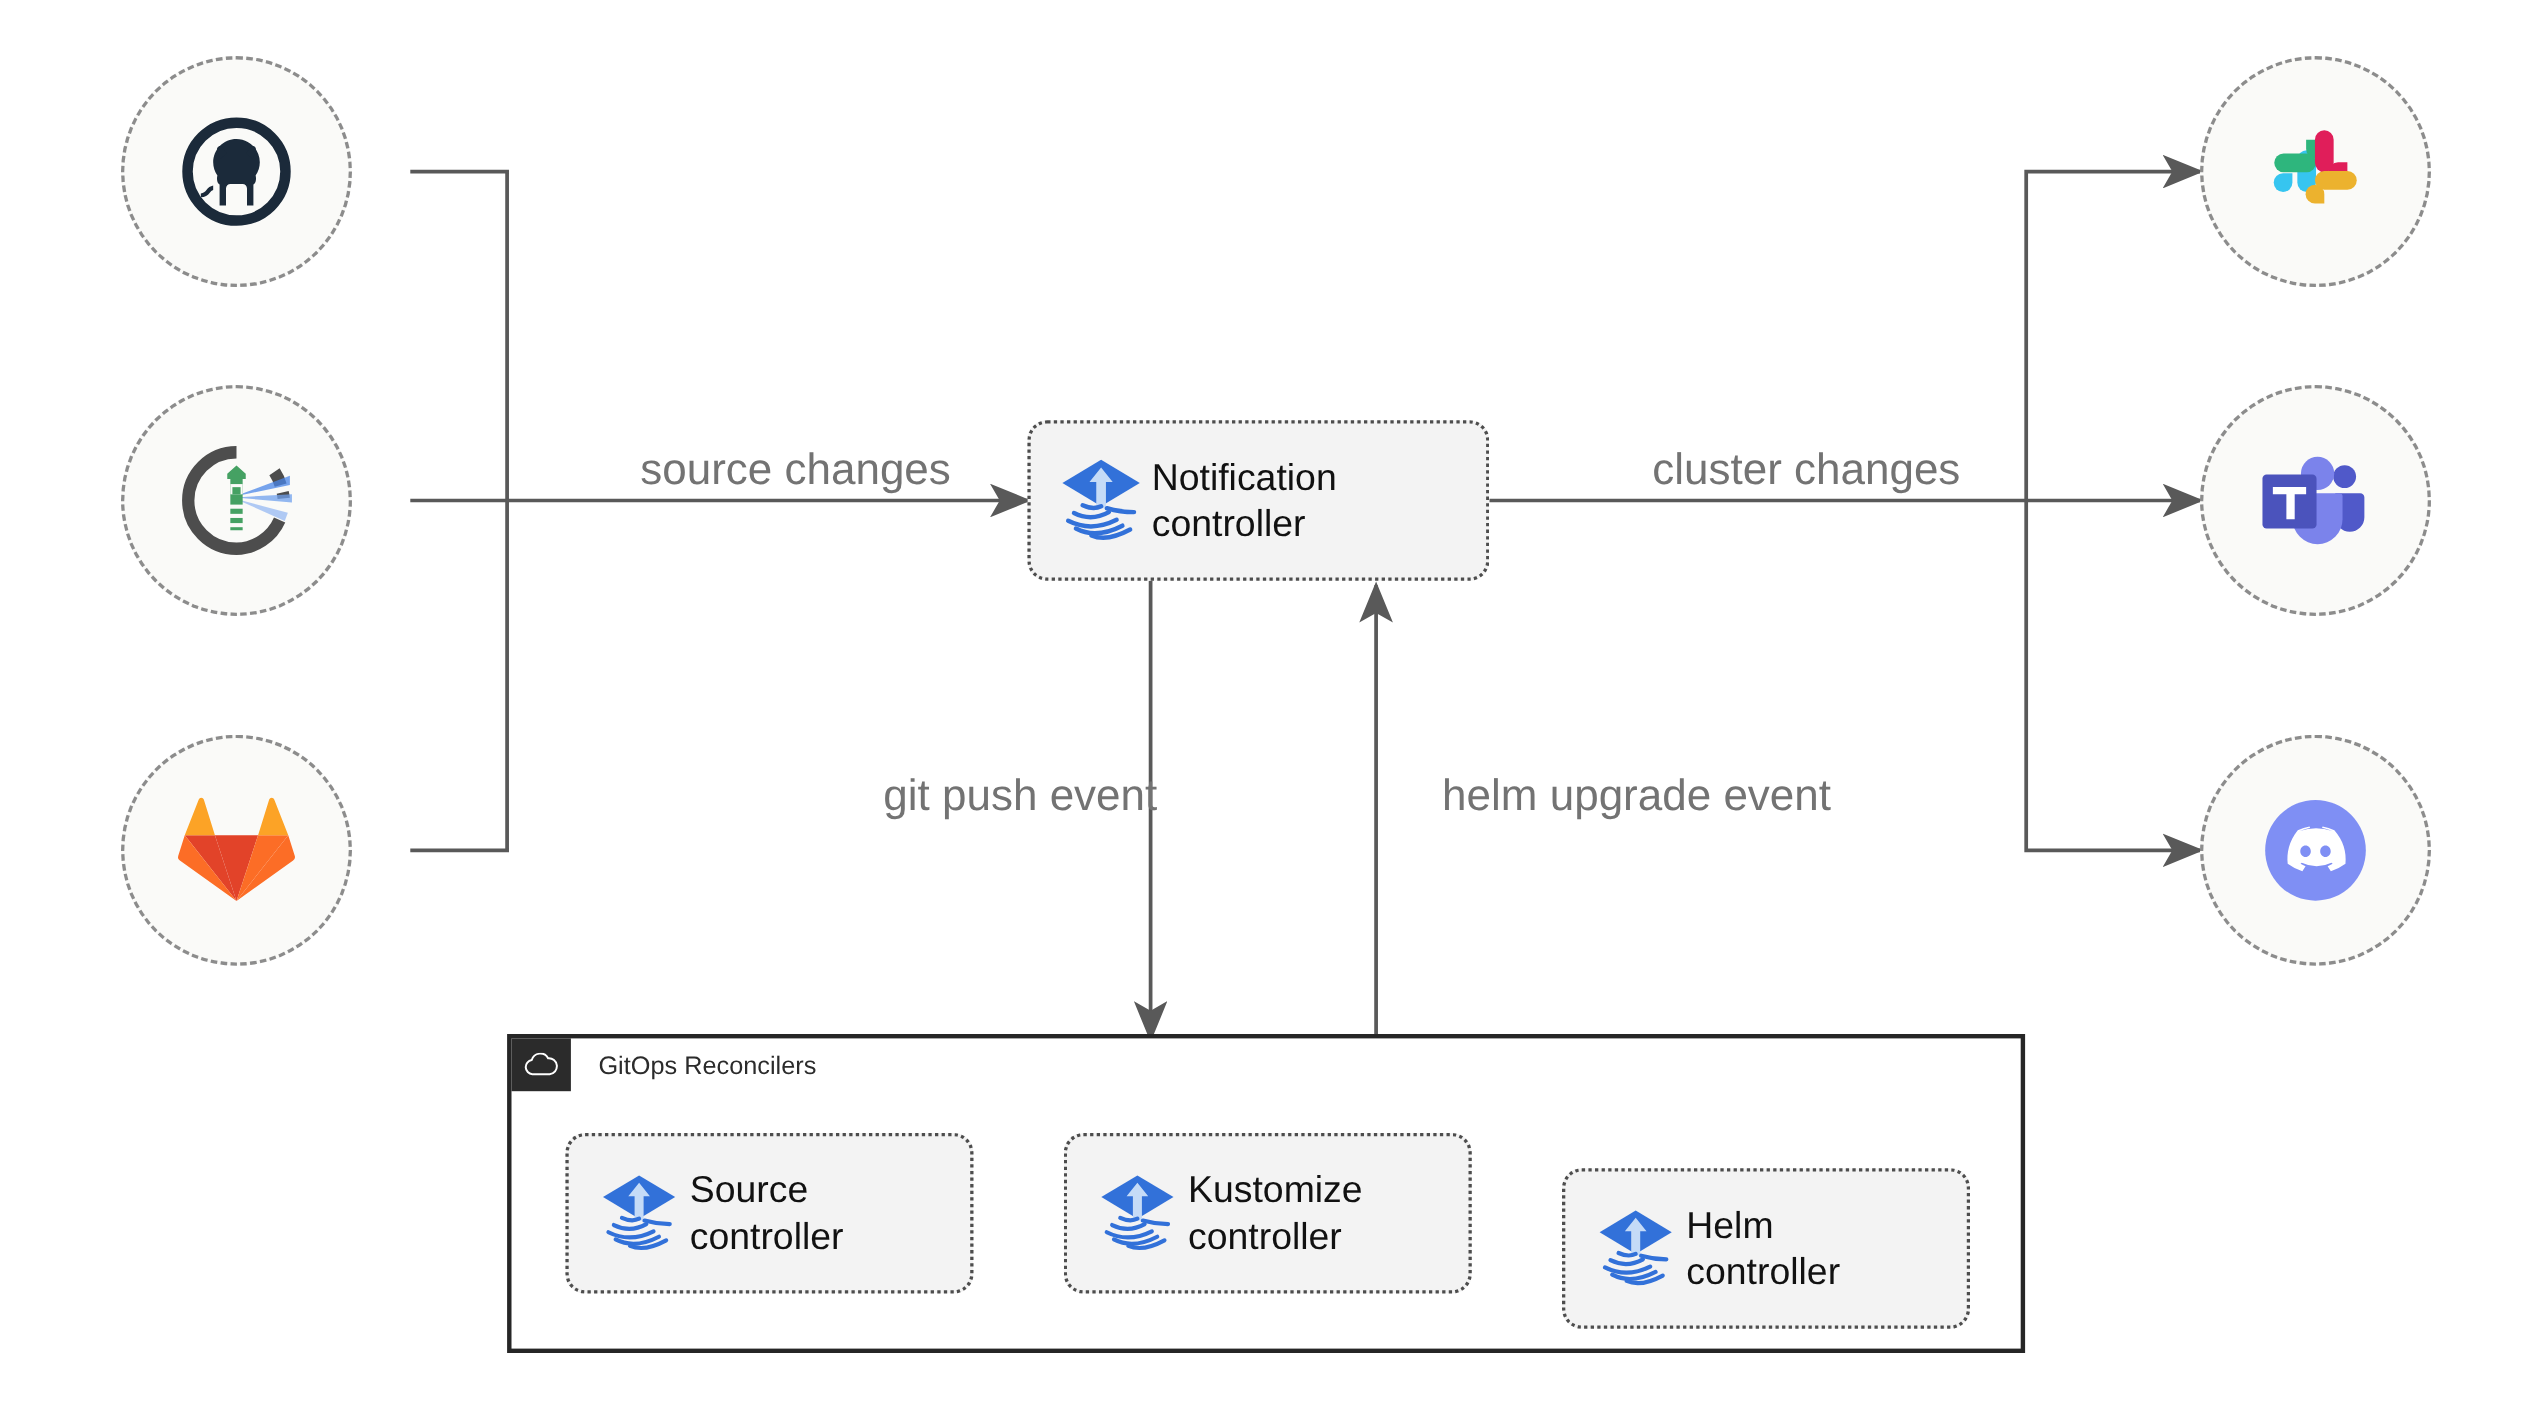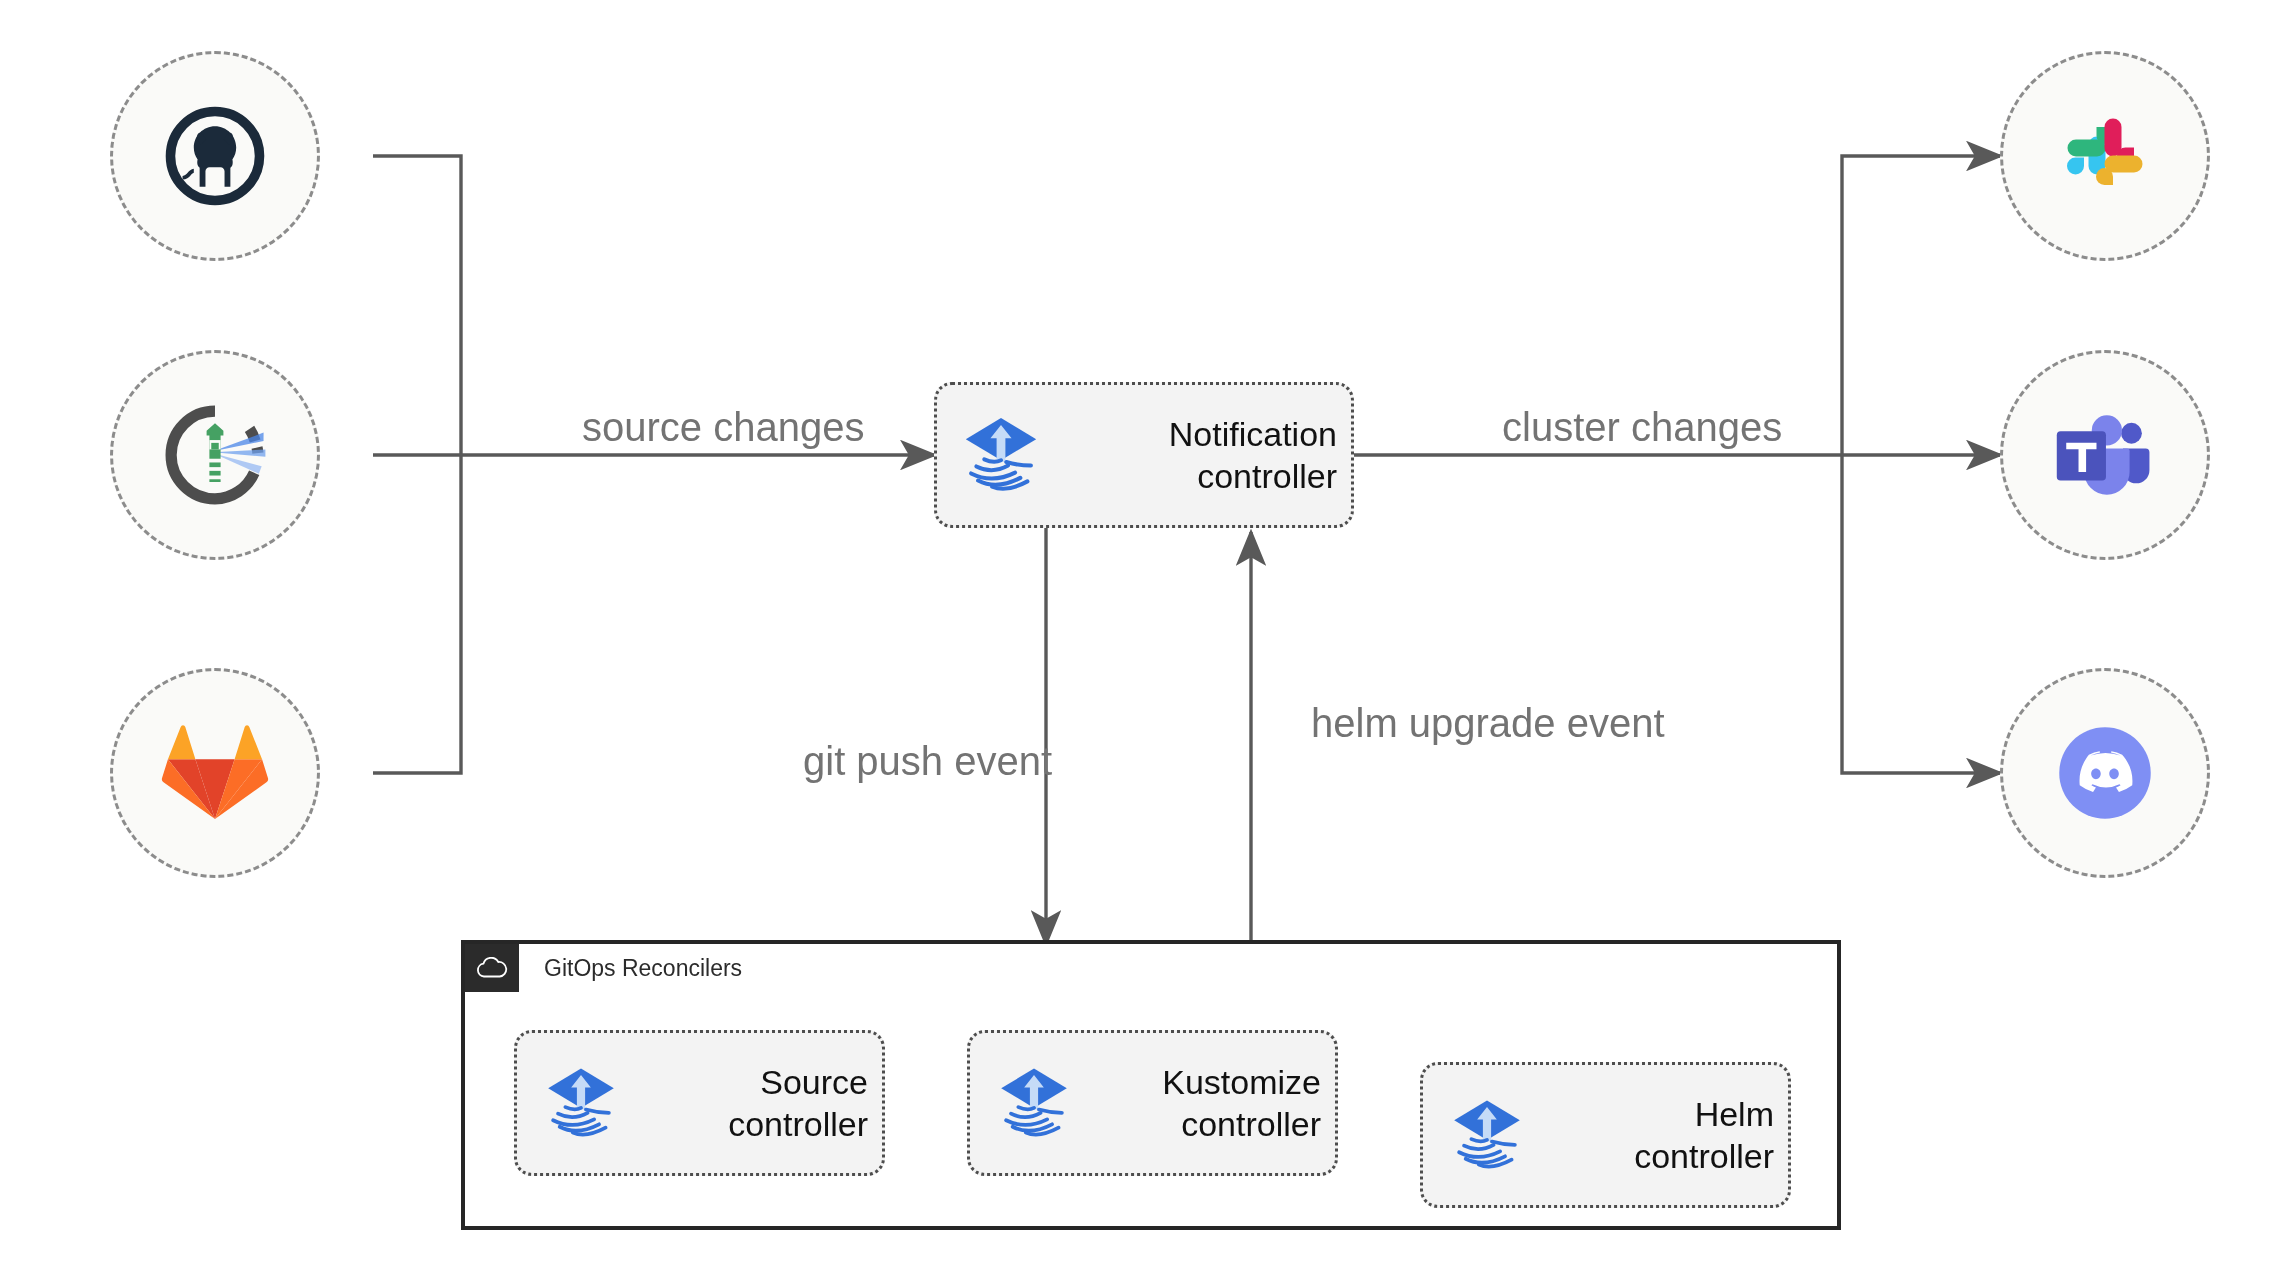--- a/index.html
+++ b/index.html
@@ -56,21 +56,21 @@
   .ctrl-icon {
     flex: 0 0 auto;
     width: 92px;
     height: 92px;
     display: flex;
     align-items: center;
     justify-content: center;
   }
   .ctrl-label {
     flex: 1 1 auto;
-    text-align: right;
+    text-align: left;
     font-size: 34px;
     line-height: 1.25;
     color: #111111;
     padding-right: 14px;
     white-space: pre-line;
   }
 
   
   #gitops-container {
     position: absolute;
@@ -260,21 +260,21 @@
       </svg>
     </span>
     <span class="ctrl-label">Notification
 controller</span>
   </div>
 
   <span class="edge-label" style="left:582px; top:405px;">source changes</span>
 
   <span class="edge-label" style="left:1469px; top:405px;margin-left:33px;">cluster changes</span>
 
-  <span class="edge-label" style="left:803px; top:701px;margin-top:38px;">git push event</span>
+  <span class="edge-label" style="left:803px; top:701px;">git push event</span>
 
   <span class="edge-label" style="left:1311px; top:701px;">helm upgrade event</span>
 
   <div id="gitops-container">
     <div id="gitops-header">
       <div id="gitops-badge">
         <svg width="34" height="22" viewBox="0 0 38 24">
           <path d="M10 21.5 a7.2 7.2 0 0 1 -.6 -14.3 a9 9 0 0 1 16.6 -1.9
                    a6.6 6.6 0 0 1 1.6 16.2 z" fill="none" stroke="#ffffff" stroke-width="2" stroke-linejoin="round"></path>
         </svg>

